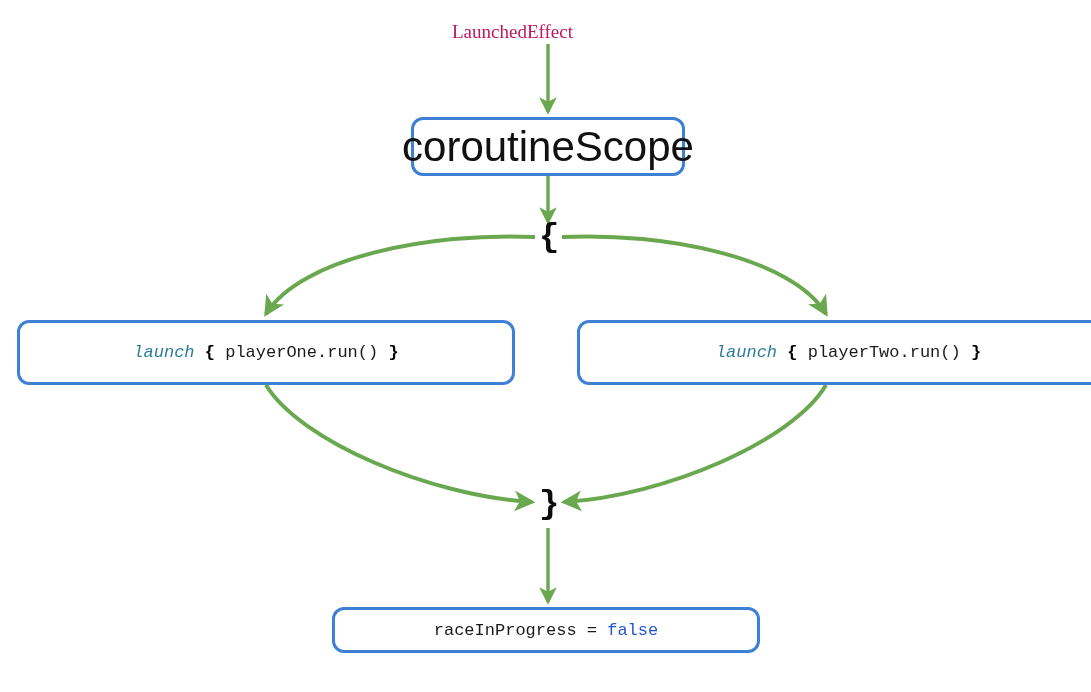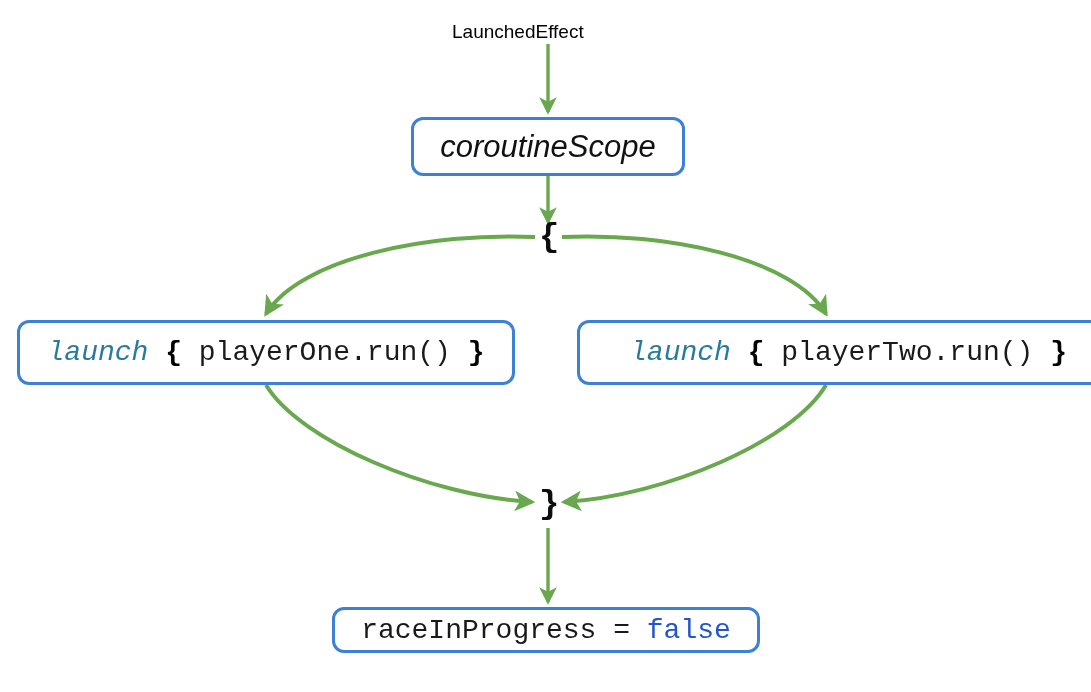--- a/index.html
+++ b/index.html
@@ -31,49 +31,48 @@
     border: 3px solid #3d80d6;
     border-radius: 12px;
     background: #ffffff;
     display: flex;
     align-items: center;
     justify-content: center;
     white-space: nowrap;
   }
   .code {
     font-family: "Liberation Mono", "DejaVu Sans Mono", monospace;
-    font-size: 28px;
+    font-size: 17px;
     color: #1a1a1a;
     letter-spacing: 0px;
   }
   .plain {
     font-family: "Liberation Sans", sans-serif;
-    font-size: 31px;
+    font-size: 42px;
     color: #111111;
-    font-style: italic;
   }
   .kw-launch {
     font-family: "Liberation Mono", "DejaVu Sans Mono", monospace;
     font-style: italic;
     color: #2a7b9b;
   }
   .brace {
     font-family: "Liberation Mono", "DejaVu Sans Mono", monospace;
     font-weight: bold;
     color: #000000;
   }
   .kw-false {
     font-family: "Liberation Mono", "DejaVu Sans Mono", monospace;
     color: #2255cc;
   }
   .caption {
     position: absolute;
-    font-family: Liberation Sans, sans-serif;
+    font-family: Liberation Serif, serif;
     font-size: 19px;
-    color: #000000;
+    color: #be185d;
     white-space: nowrap;
   }
   .junction {
     position: absolute;
     font-family: "Liberation Mono", "DejaVu Sans Mono", monospace;
     font-size: 34px;
     font-weight: bold;
     color: #0d0d0d;
     white-space: nowrap;
     line-height: 1;

